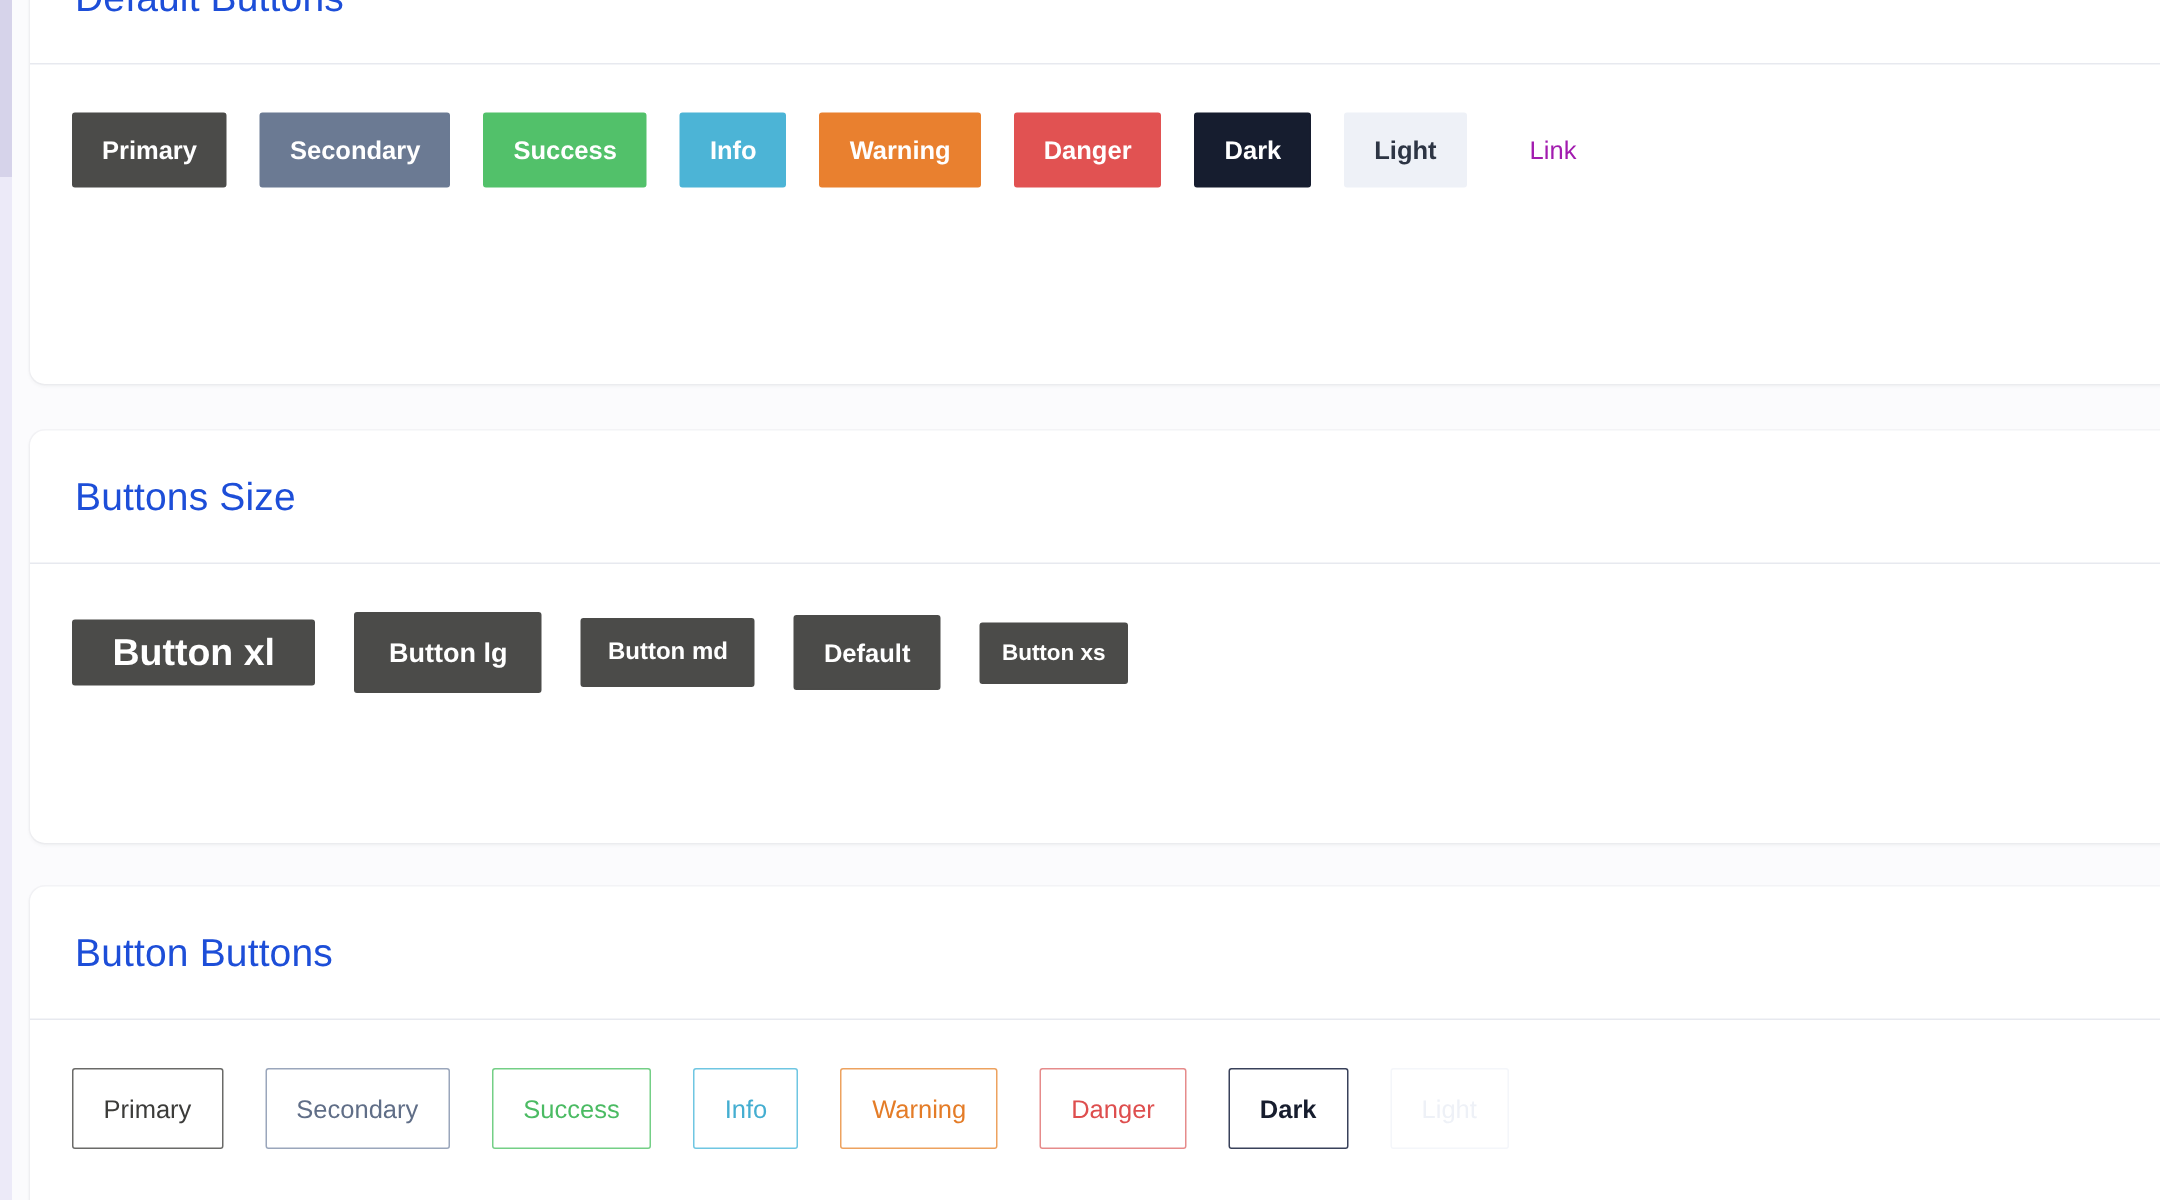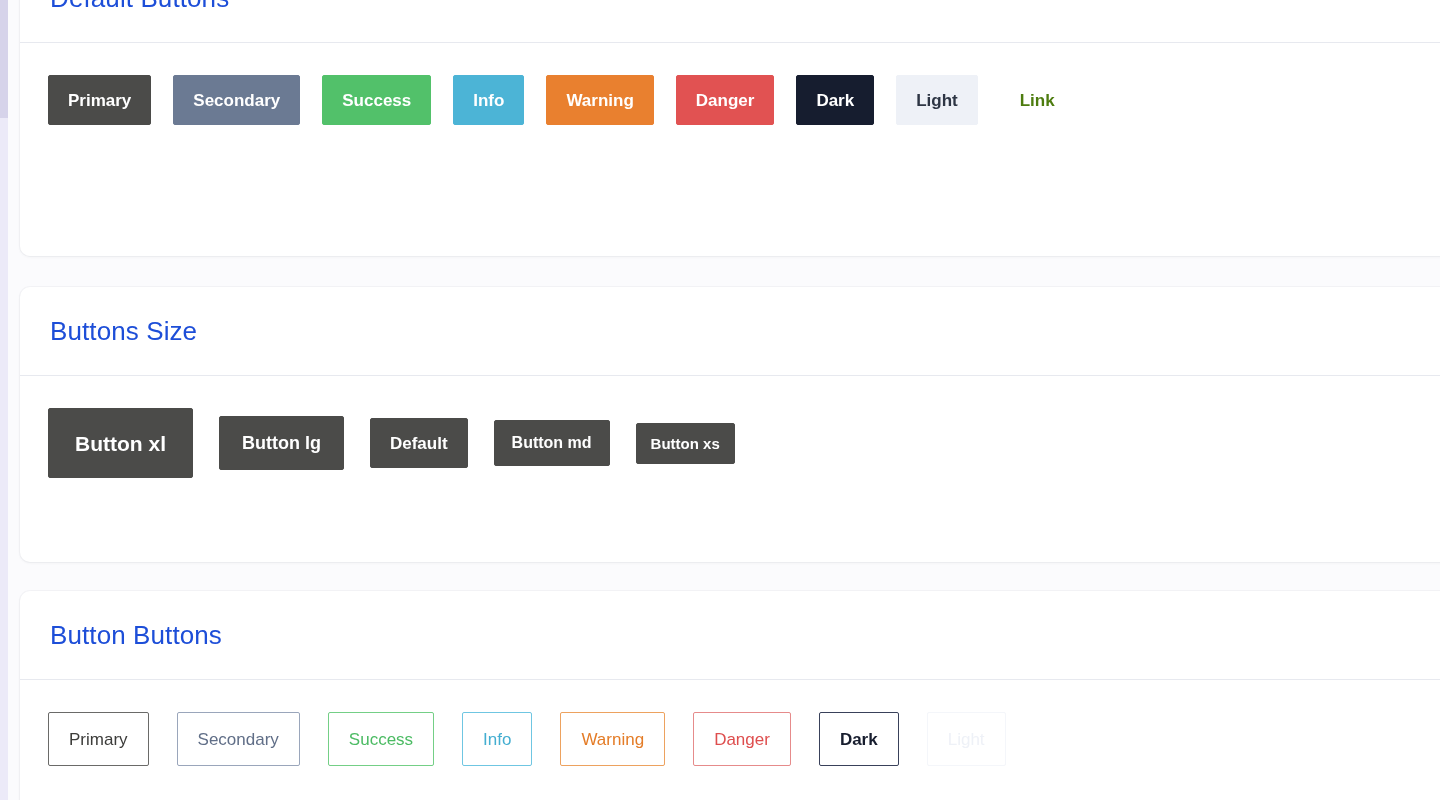--- a/index.html
+++ b/index.html
@@ -93,24 +93,24 @@
   .btn:last-child { margin-right: 0; }
 
   .btn-primary   { background: #4b4b49; border-color: #4b4b49; }
   .btn-secondary { background: #6b7a93; border-color: #6b7a93; }
   .btn-success   { background: #52c16a; border-color: #52c16a; }
   .btn-info      { background: #4cb4d6; border-color: #4cb4d6; }
   .btn-warning   { background: #e9802f; border-color: #e9802f; }
   .btn-danger    { background: #e15252; border-color: #e15252; }
   .btn-dark      { background: #161d2f; border-color: #161d2f; }
   .btn-light     { background: #eef1f7; border-color: #eef1f7; color: #2d3544; }
-  .btn-link      { background: transparent; border-color: transparent; color: #4d7c0f; font-weight: 700; }
+  .btn-link      { background: transparent; border-color: transparent; color: #a21caf; font-weight: 400; }
 
   
-  .btn-xl  { height: 70px; font-size: 21px; padding: 0 26px; }
+  .btn-xl  { height: 44px; font-size: 25px; padding: 0 26px; }
   .btn-lg  { height: 54px; font-size: 18px; padding: 0 22px; }
   .btn-def { height: 50px; font-size: 17px; padding: 0 19px; }
   .btn-md  { height: 46px; font-size: 16px; padding: 0 17px; }
   .btn-xs  { height: 41px; font-size: 15px; padding: 0 14px; }
 
   .size-row .btn { margin-right: 26px; }
 
   
   .btn-outline {
     background: #ffffff;
@@ -162,22 +162,22 @@
     </div>
   </section>
 
   <section class="card" id="card-size">
     <div class="card-header">
       <h2 class="card-title">Buttons Size</h2>
     </div>
     <div class="card-body size-row">
       <button class="btn btn-primary btn-xl">Button xl</button>
       <button class="btn btn-primary btn-lg">Button lg</button>
+      <button class="btn btn-primary btn-md">Button md</button>
       <button class="btn btn-primary btn-def">Default</button>
-      <button class="btn btn-primary btn-md">Button md</button>
       <button class="btn btn-primary btn-xs">Button xs</button>
     </div>
   </section>
 
   <section class="card" id="card-outline">
     <div class="card-header">
       <h2 class="card-title">Button Buttons</h2>
     </div>
     <div class="card-body">
       <button class="btn btn-outline bo-primary">Primary</button>

